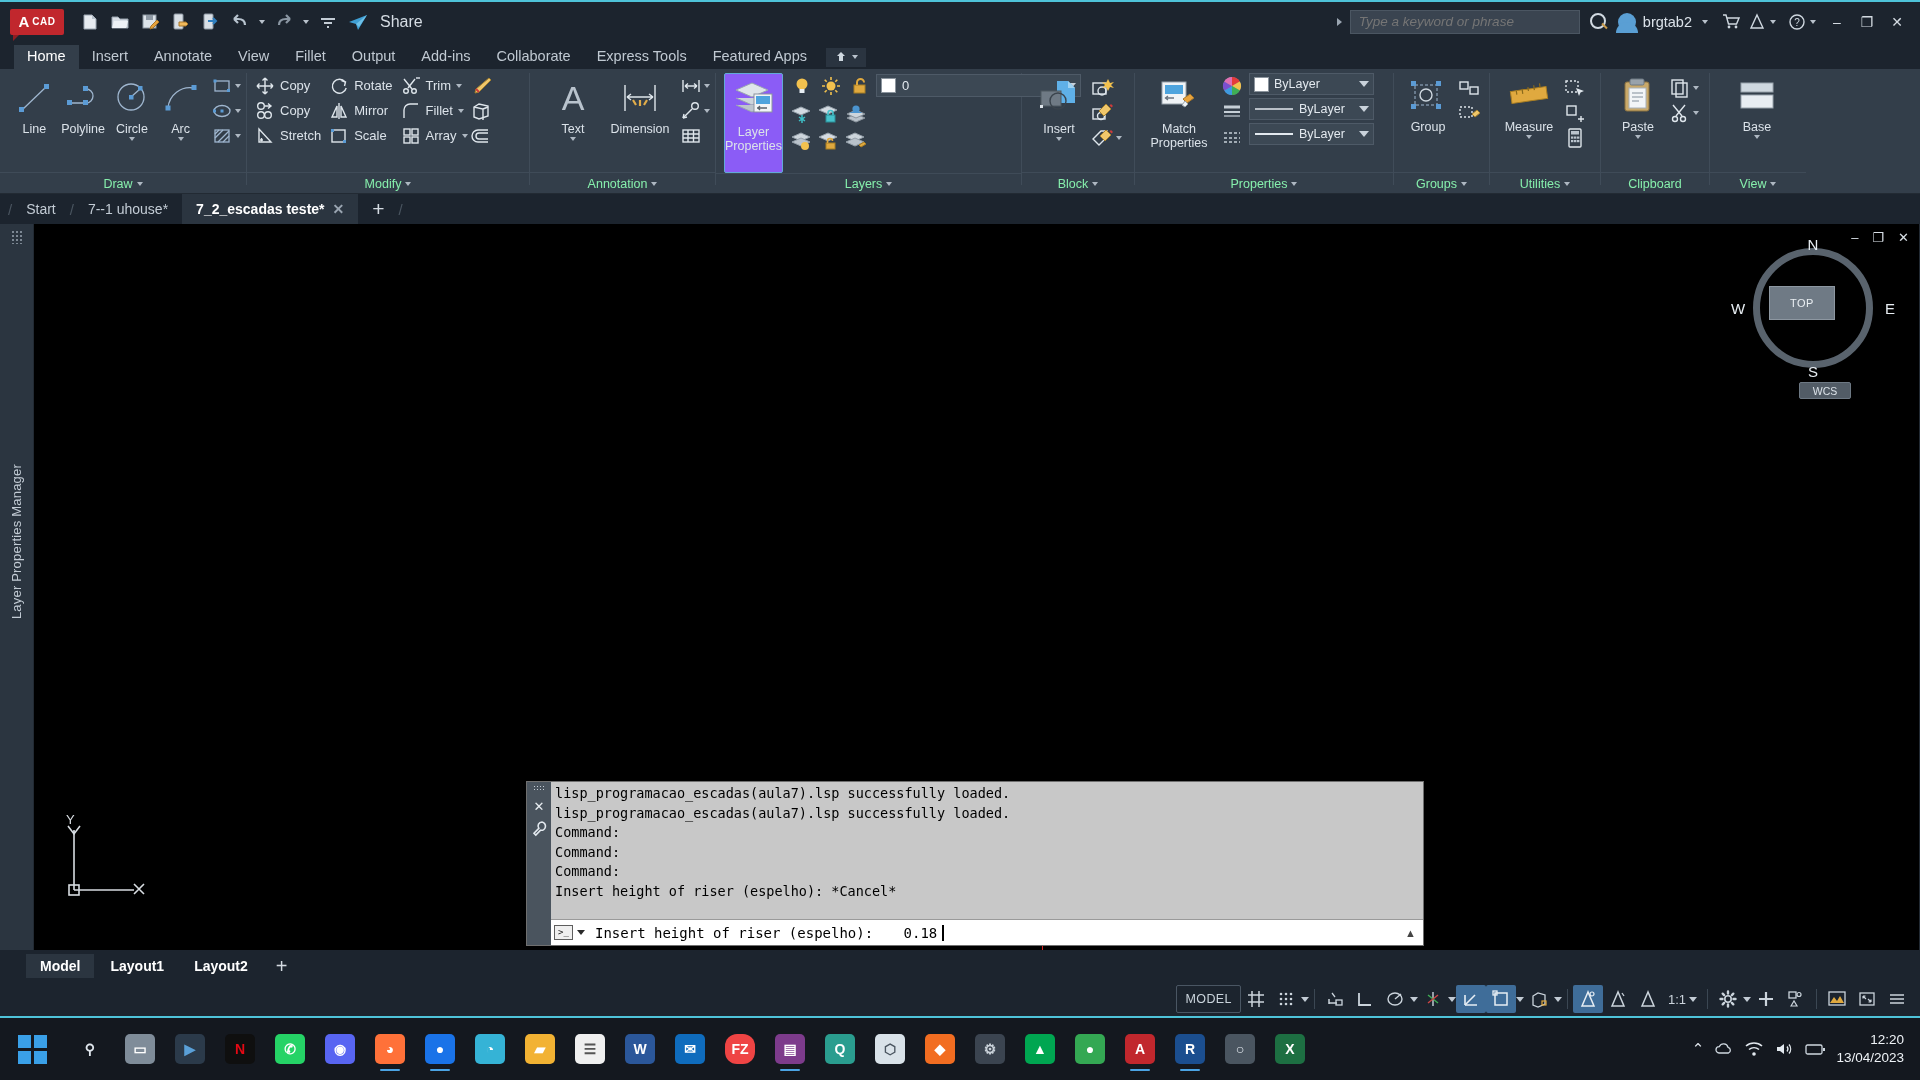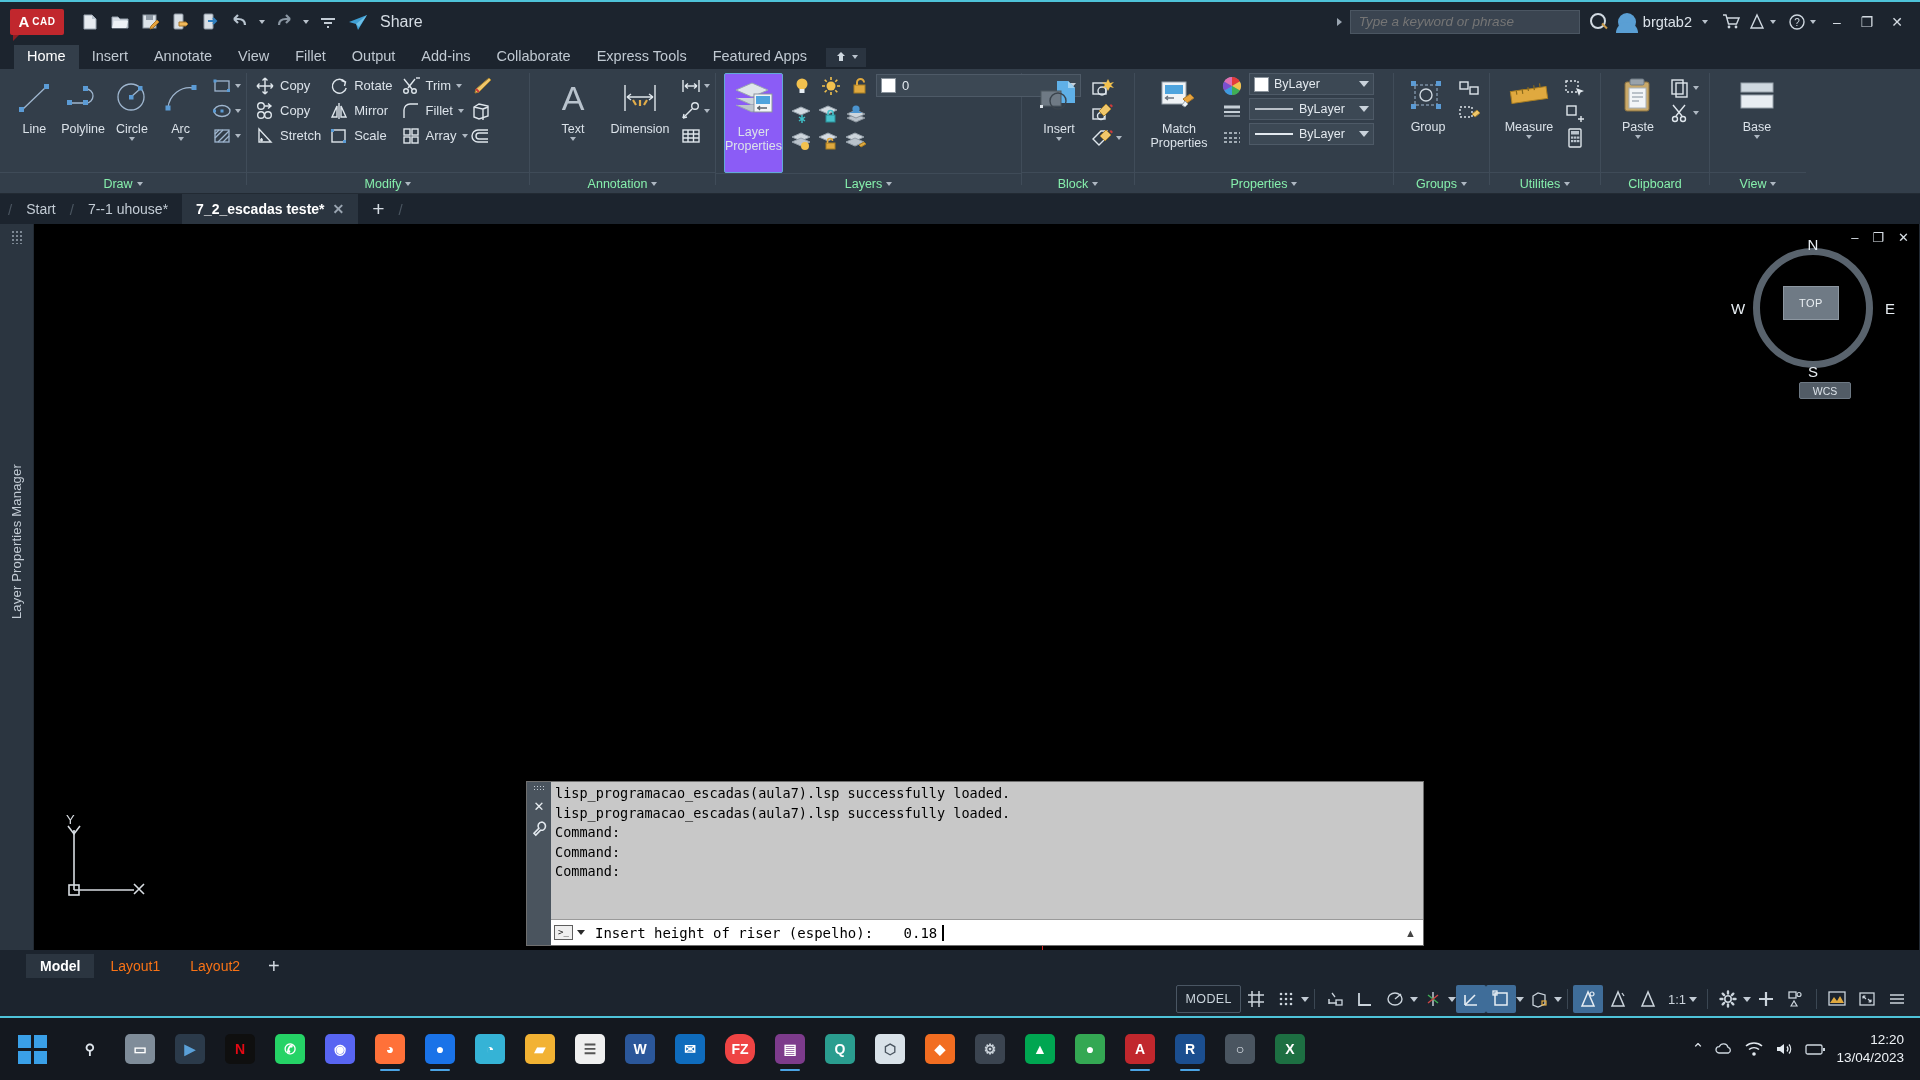--- a/index.html
+++ b/index.html
@@ -180,21 +180,21 @@
   }
   .vp-winbtns div { cursor: default; }
 
   
   .viewcube { position: absolute; top: 18px; right: 40px; width: 132px; height: 132px; }
   .vc-ring {
     position: absolute; inset: 6px; border: 7px solid #59636d; border-radius: 50%;
     background: transparent;
   }
   .vc-top {
-    position: absolute; left: 36px; top: 44px; width: 56px; height: 34px;
+    position: absolute; left: 22px; top: 44px; width: 66px; height: 34px;
     background: #6f7a85; border: 1px solid #8d97a1;
     display: flex; align-items: center; justify-content: center;
     color: #e9eef2; font-size: 11px; letter-spacing: .5px;
   }
   .vc-n { position:absolute; top: -6px; left: 50%; transform: translateX(-50%); color:#e7edf2; font-size:15px;}
   .vc-s { position:absolute; bottom: -6px; left: 50%; transform: translateX(-50%); color:#e7edf2; font-size:15px;}
   .vc-w { position:absolute; left: -16px; top: 50%; transform: translateY(-50%); color:#e7edf2; font-size:15px;}
   .vc-e { position:absolute; right: -16px; top: 50%; transform: translateY(-50%); color:#e7edf2; font-size:15px;}
   .wcs-btn {
     position: absolute; top: 158px; right: 68px; width: 52px; height: 17px;
@@ -244,21 +244,21 @@
     margin-left: 6px; white-space: pre;
   }
   .cmd-caret-bar { width: 1.5px; height: 16px; background: #000; margin-left: 1px; }
   .cmd-scroll-up { margin-left: auto; color: #444; font-size: 11px; padding-right: 4px;}
 
   
   .layoutbar {
     position: absolute; top: 950px; left: 0; width: 1920px; height: 32px;
     background: #1c242e; display: flex; align-items: center; padding-left: 26px; gap: 2px;
   }
-  .ltab { padding: 4px 14px; color: #f97316; font-size: 14px; cursor: default; }
+  .ltab { padding: 4px 14px; color: #ffffff; font-size: 14px; cursor: default; font-weight: bold; }
   .ltab.active { color: #ffffff; font-weight: bold; background: #2b3540; }
   .lplus { color: #d4dbe2; font-size: 20px; padding: 0 12px; }
 
   
   .statusbar {
     position: absolute; top: 982px; left: 0; width: 1920px; height: 36px;
     background: #1c242e; display: flex; align-items: center; justify-content: flex-end;
     padding-right: 8px; border-bottom: 2px solid #4ec3d9;
   }
   .sb-item {
@@ -1090,20 +1090,21 @@
           </svg>
       </div>
     </div>
     <div class="cmd-main">
       <div class="cmd-history">
         <div>lisp_programacao_escadas(aula7).lsp successfully loaded.</div>
         <div>lisp_programacao_escadas(aula7).lsp successfully loaded.</div>
         <div>Command:</div>
         <div>Command:</div>
         <div>Command:</div>
+        <div> Insert height of riser (espelho): *Cancel*</div>
       </div>
       <div class="cmd-input-row">
         <div class="cmd-prompt-ic">&gt;_</div>
         <i class="cmd-prompt-caret"></i>
         <span class="cmd-input-txt">Insert height of riser (espelho): </span>
         <span class="cmd-input-txt" style="margin-left:18px">0.18</span>
         <span class="cmd-caret-bar"></span>
         <span class="cmd-scroll-up">▲</span>
       </div>
     </div>

